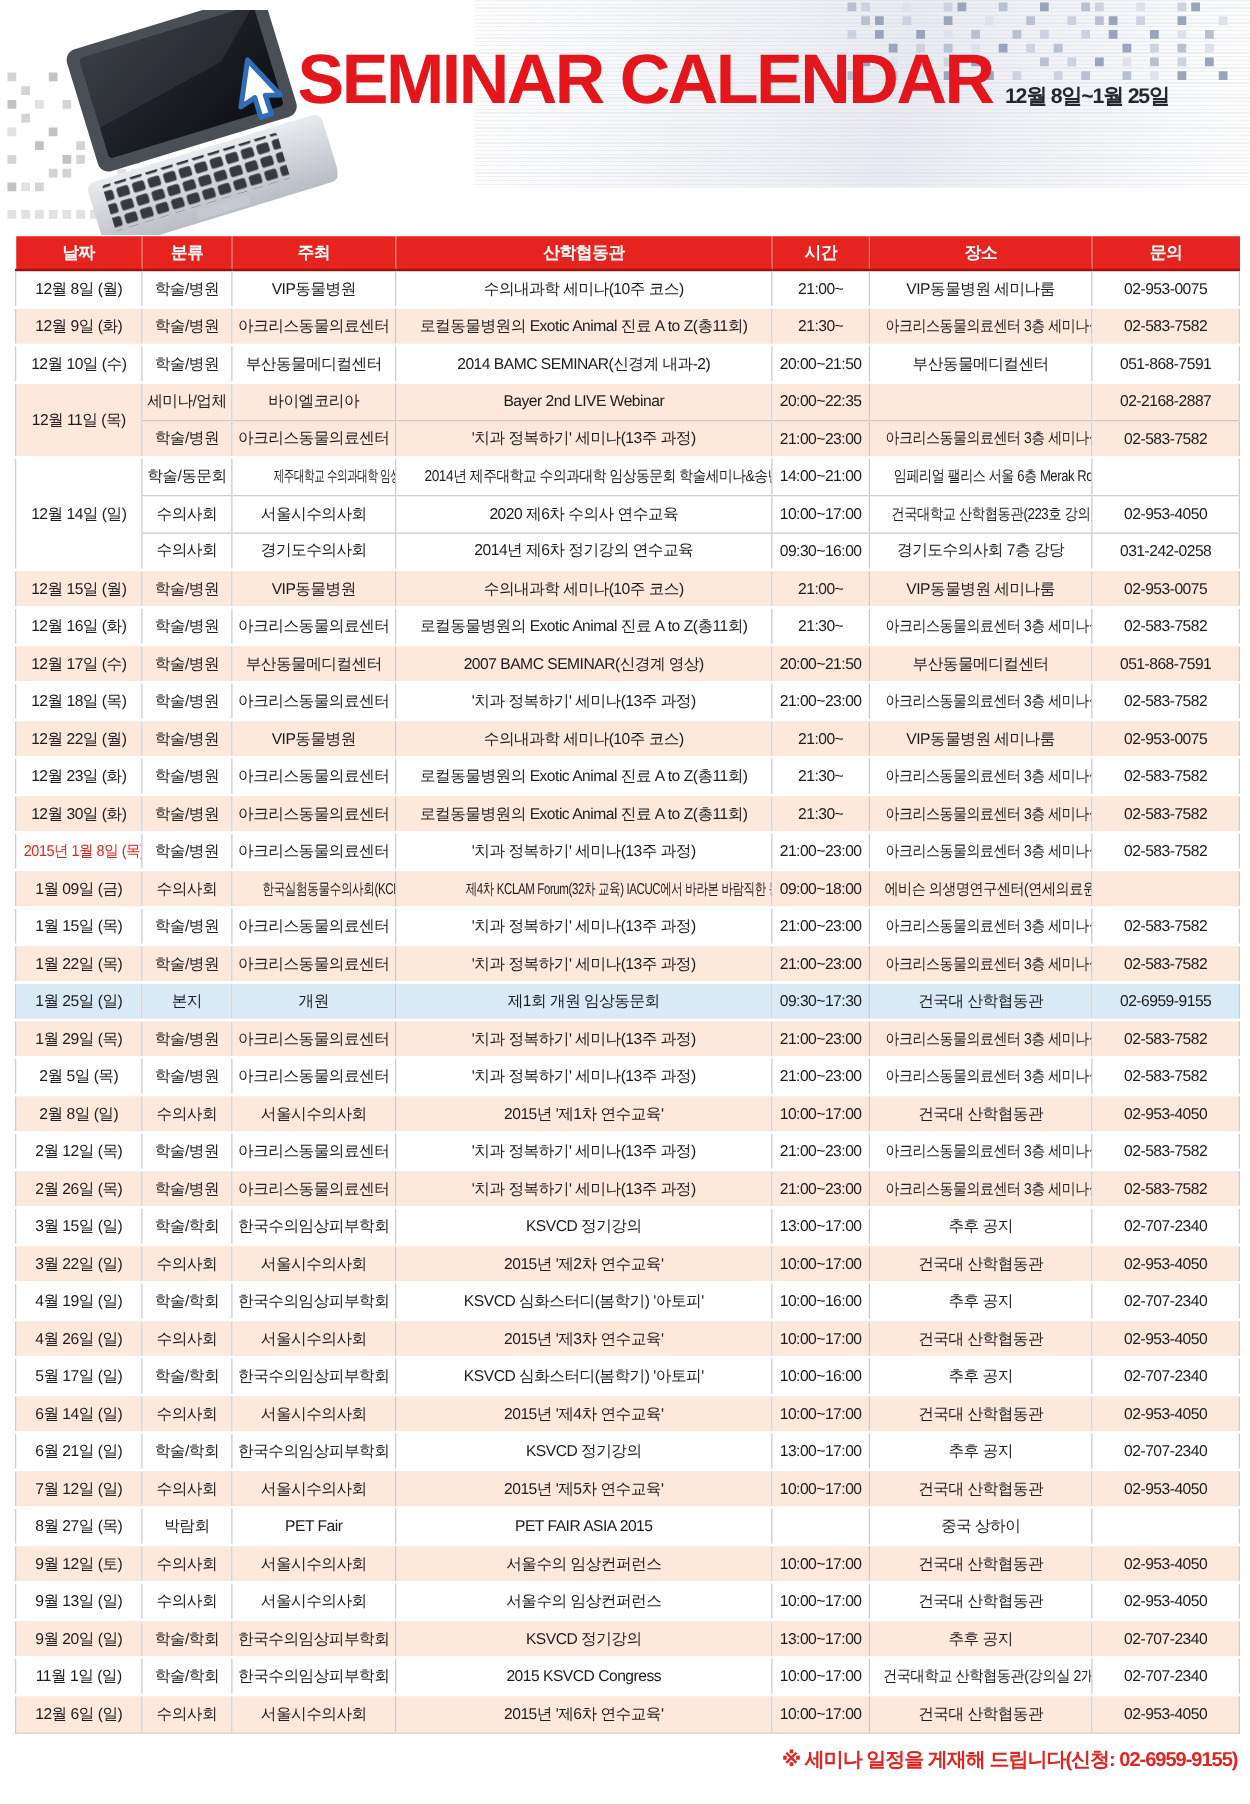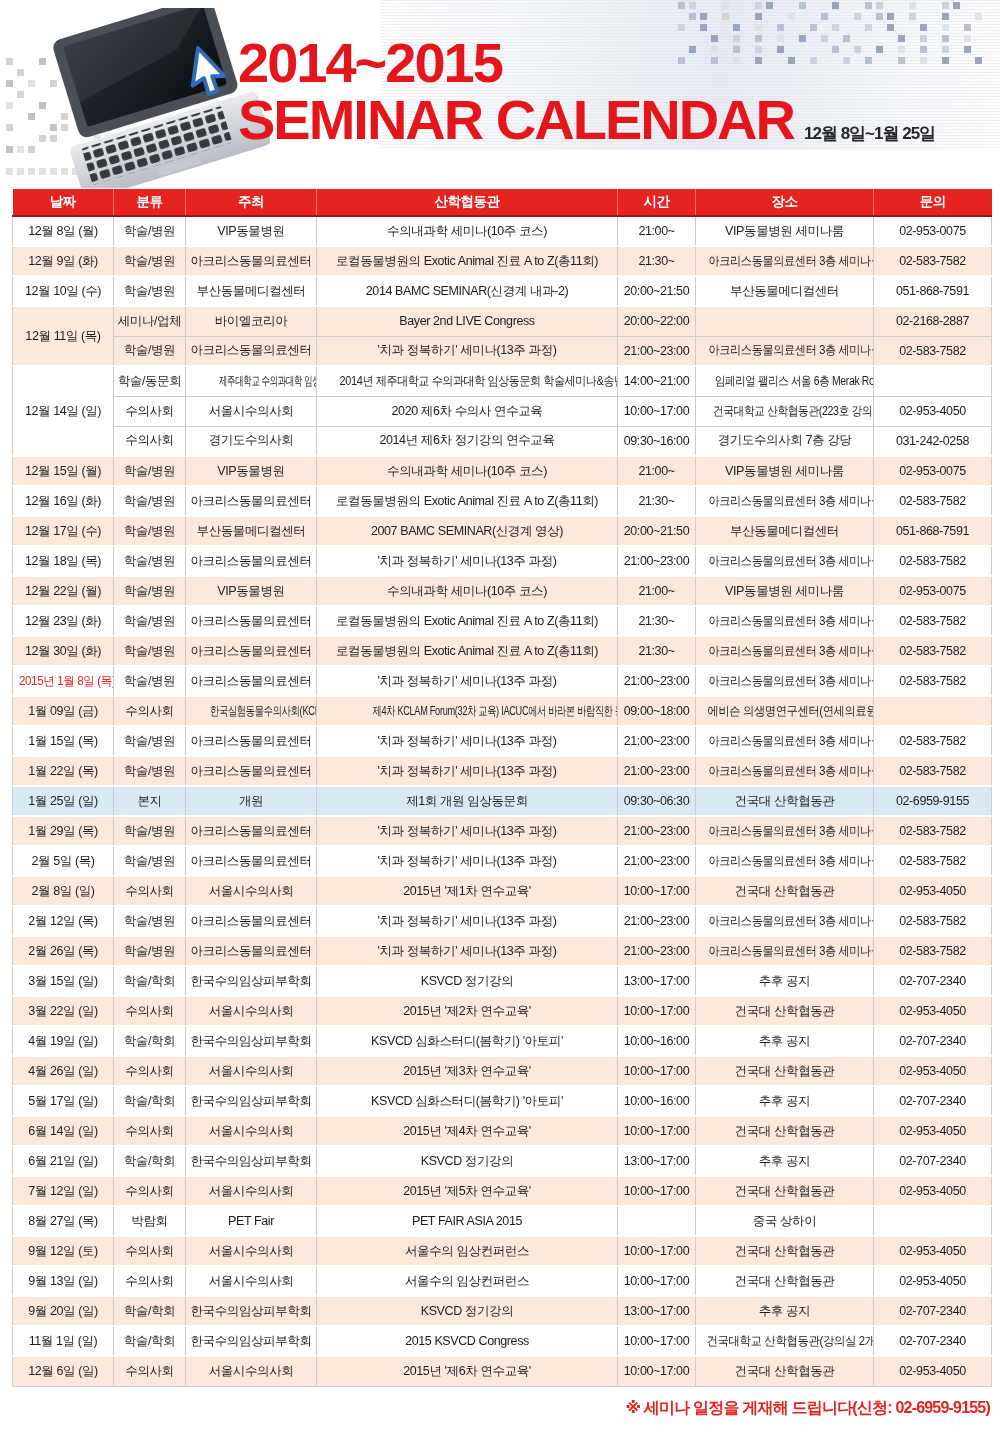--- a/index.html
+++ b/index.html
@@ -226,21 +226,20 @@
       <rect x="18" y="112" width="196" height="56" rx="7" fill="url(#metal)"></rect>
       <rect x="30" y="117" width="146" height="38" rx="2" fill="url(#keys)"></rect>
       <rect x="96" y="158" width="44" height="8" rx="3" fill="#c6cad0"></rect>
     </g>
     <g transform="translate(158,40) rotate(8)">
       <path d="M0,0 L0,38 L10,29 L17,44 L25,40 L18,26 L30,24 Z" fill="#ffffff" stroke="#2f6db8" stroke-width="4" stroke-linejoin="round"></path>
     </g>
   </svg>
 
   <div class="title-block">
-    <div class="title-line">2014~2015</div>
     <div class="title-line"><span>SEMINAR CALENDAR</span><span class="subtitle">12월 8일~1월 25일</span></div>
   </div>
 </div>
 
 <table class="seminar">
   <colgroup>
     <col style="width:101px">
       <col style="width:72px">
       <col style="width:131px">
     <col style="width:301px">
@@ -284,22 +283,22 @@
         <td class="bg-white"><span class="fit">부산동물메디컬센터</span></td>
         <td class="bg-white"><span class="fit">2014 BAMC SEMINAR(신경계 내과-2)</span></td>
         <td class="bg-white"><span class="fit">20:00~21:50</span></td>
         <td class="bg-white"><span class="fit">부산동물메디컬센터</span></td>
         <td class="bg-white"><span class="fit">051-868-7591</span></td>
       </tr>
       <tr class="group-first">
         <td rowspan="2" class="bg-pink"><span class="fit">12월 11일 (목)</span></td>
         <td class="bg-pink"><span class="fit">세미나/업체</span></td>
         <td class="bg-pink"><span class="fit">바이엘코리아</span></td>
-        <td class="bg-pink"><span class="fit">Bayer 2nd LIVE Congress</span></td>
-        <td class="bg-pink"><span class="fit">20:00~22:00</span></td>
+        <td class="bg-pink"><span class="fit">Bayer 2nd LIVE Webinar</span></td>
+        <td class="bg-pink"><span class="fit">20:00~22:35</span></td>
         <td class="bg-pink"><span class="fit"></span></td>
         <td class="bg-pink"><span class="fit">02-2168-2887</span></td>
       </tr>
       <tr class="group-sub">
         <td class="bg-pink"><span class="fit">학술/병원</span></td>
         <td class="bg-pink"><span class="fit">아크리스동물의료센터</span></td>
         <td class="bg-pink"><span class="fit">'치과 정복하기' 세미나(13주 과정)</span></td>
         <td class="bg-pink"><span class="fit">21:00~23:00</span></td>
         <td class="bg-pink"><span class="fit" style="transform: scaleX(0.892);">아크리스동물의료센터 3층 세미나실</span></td>
         <td class="bg-pink"><span class="fit">02-583-7582</span></td>
@@ -426,21 +425,21 @@
         <td class="bg-pink"><span class="fit">'치과 정복하기' 세미나(13주 과정)</span></td>
         <td class="bg-pink"><span class="fit">21:00~23:00</span></td>
         <td class="bg-pink"><span class="fit" style="transform: scaleX(0.892);">아크리스동물의료센터 3층 세미나실</span></td>
         <td class="bg-pink"><span class="fit">02-583-7582</span></td>
       </tr>
       <tr class="group-first">
         <td rowspan="1" class="bg-blue"><span class="fit">1월 25일 (일)</span></td>
         <td class="bg-blue"><span class="fit">본지</span></td>
         <td class="bg-blue"><span class="fit">개원</span></td>
         <td class="bg-blue"><span class="fit">제1회 개원 임상동문회</span></td>
-        <td class="bg-blue"><span class="fit">09:30~06:30</span></td>
+        <td class="bg-blue"><span class="fit">09:30~17:30</span></td>
         <td class="bg-blue"><span class="fit">건국대 산학협동관</span></td>
         <td class="bg-blue"><span class="fit">02-6959-9155</span></td>
       </tr>
       <tr class="group-first">
         <td rowspan="1" class="bg-pink"><span class="fit">1월 29일 (목)</span></td>
         <td class="bg-pink"><span class="fit">학술/병원</span></td>
         <td class="bg-pink"><span class="fit">아크리스동물의료센터</span></td>
         <td class="bg-pink"><span class="fit">'치과 정복하기' 세미나(13주 과정)</span></td>
         <td class="bg-pink"><span class="fit">21:00~23:00</span></td>
         <td class="bg-pink"><span class="fit" style="transform: scaleX(0.892);">아크리스동물의료센터 3층 세미나실</span></td>

